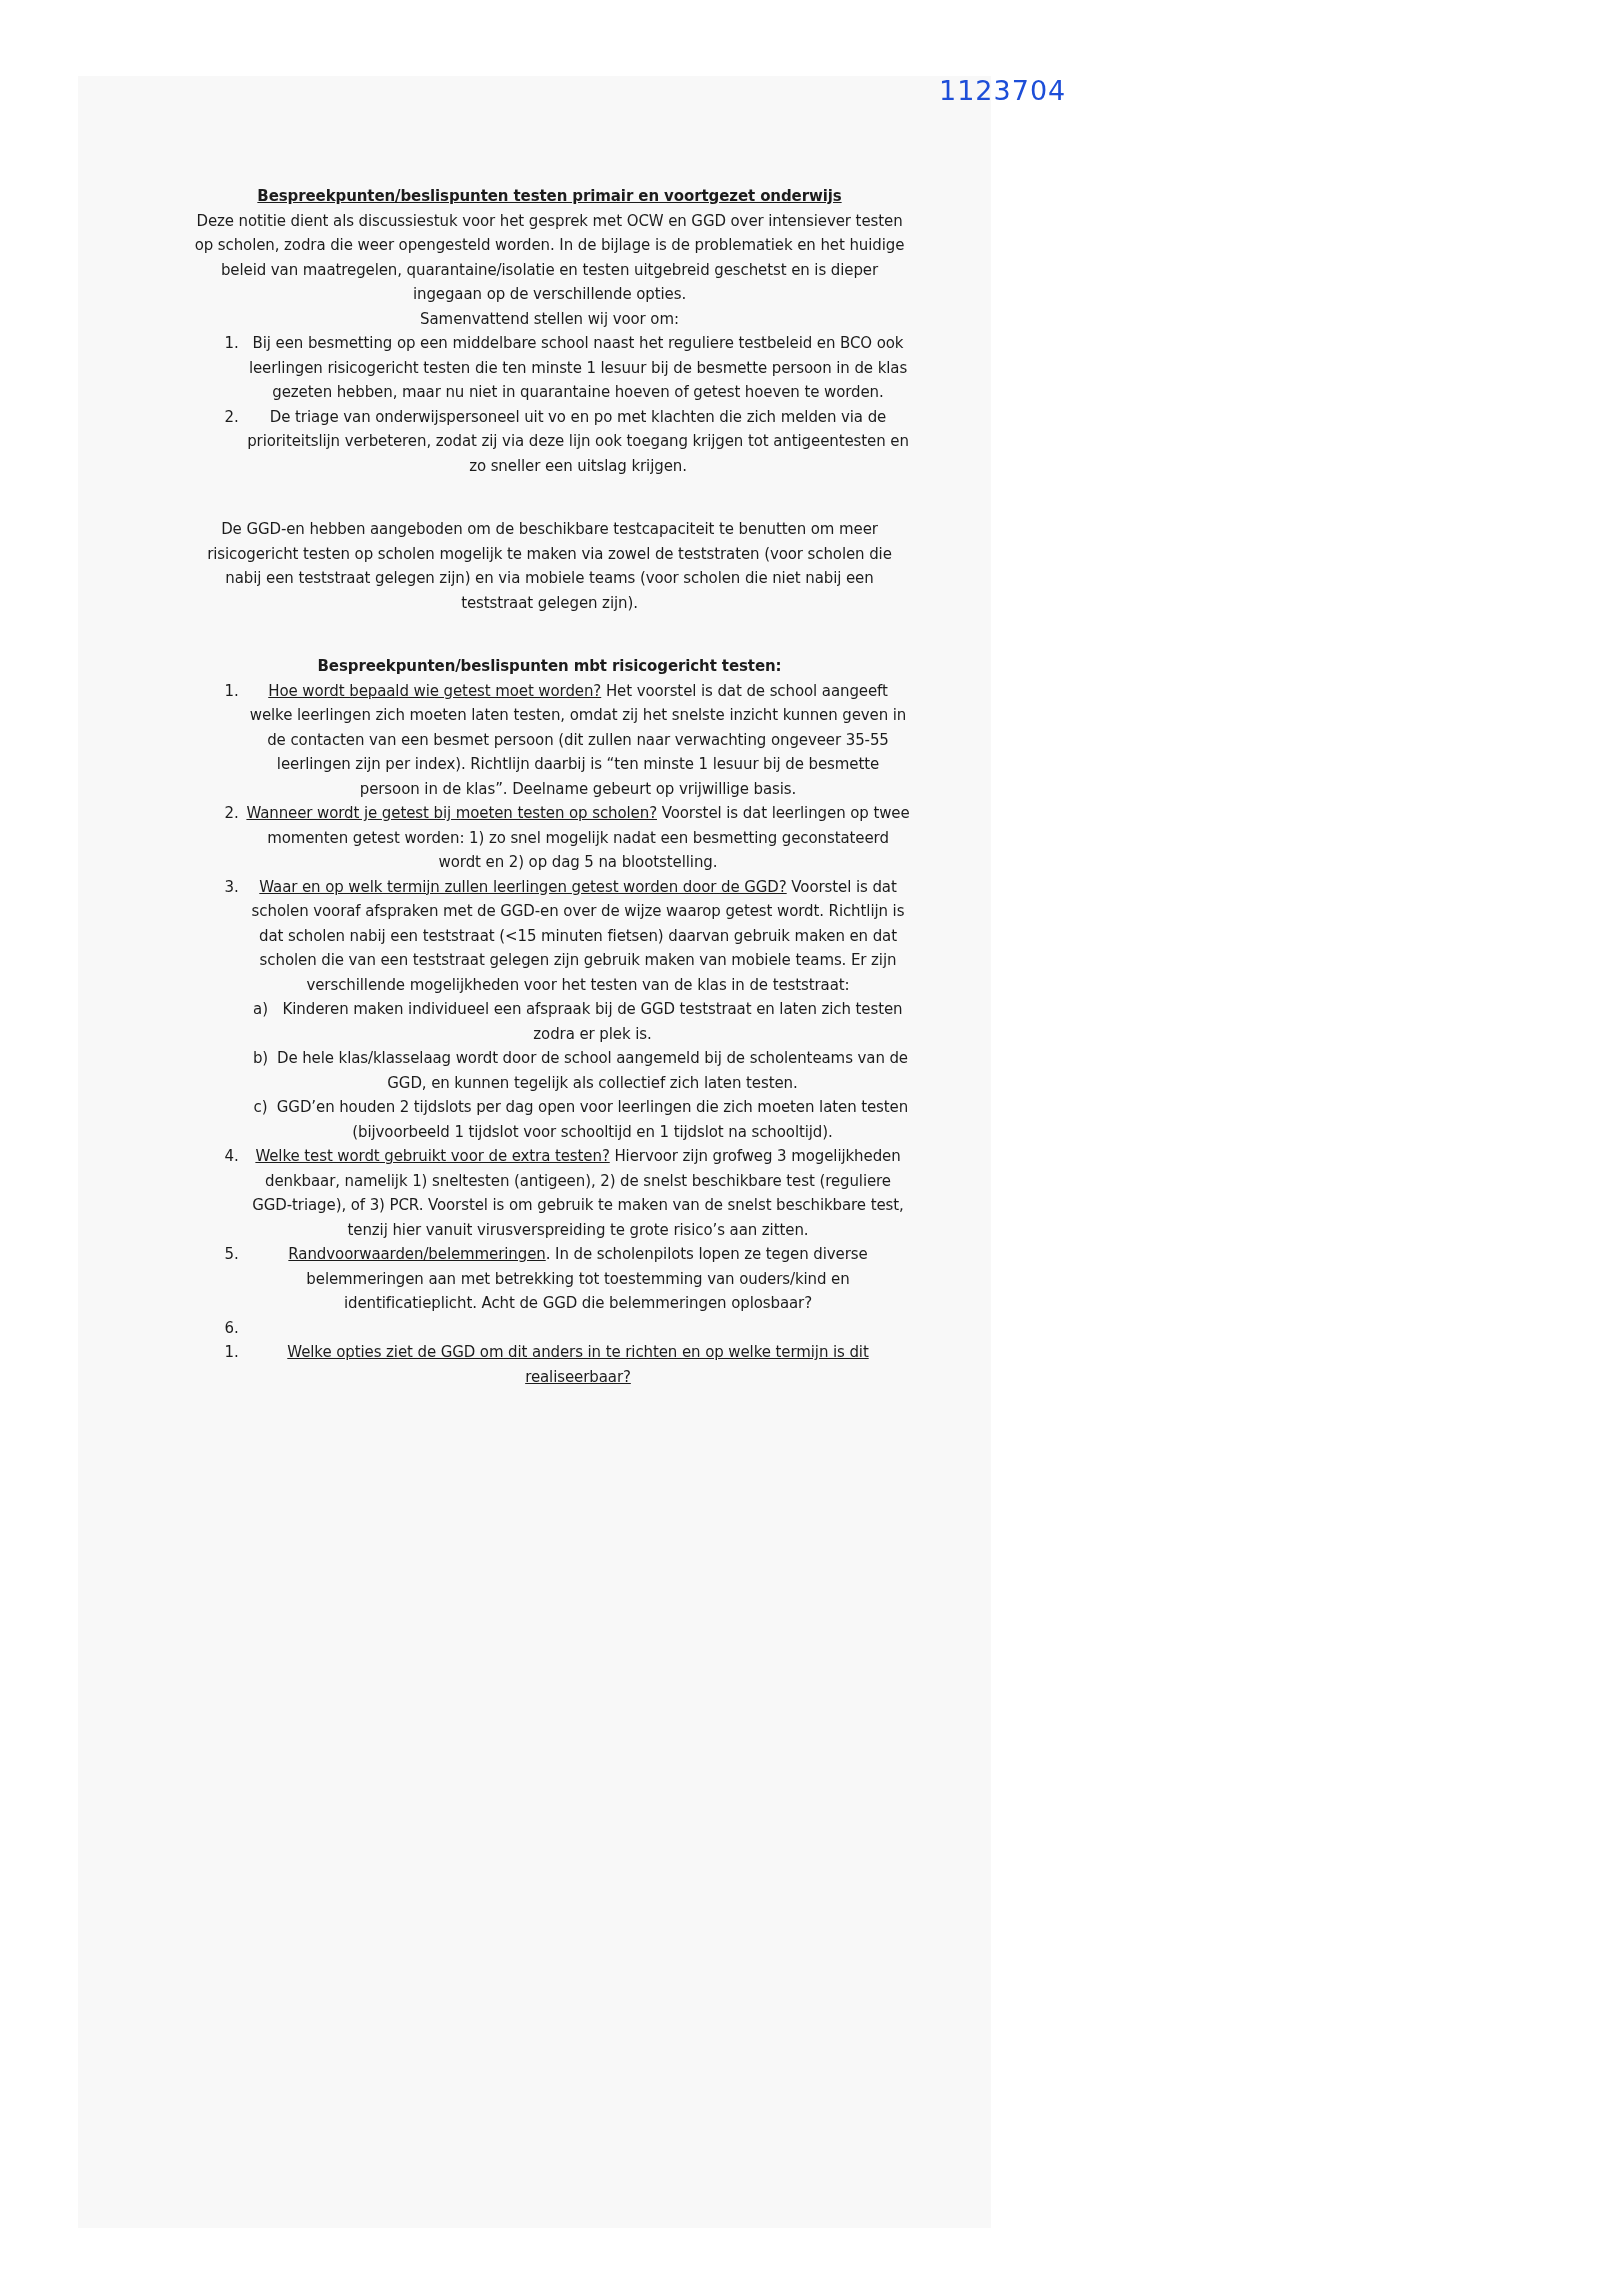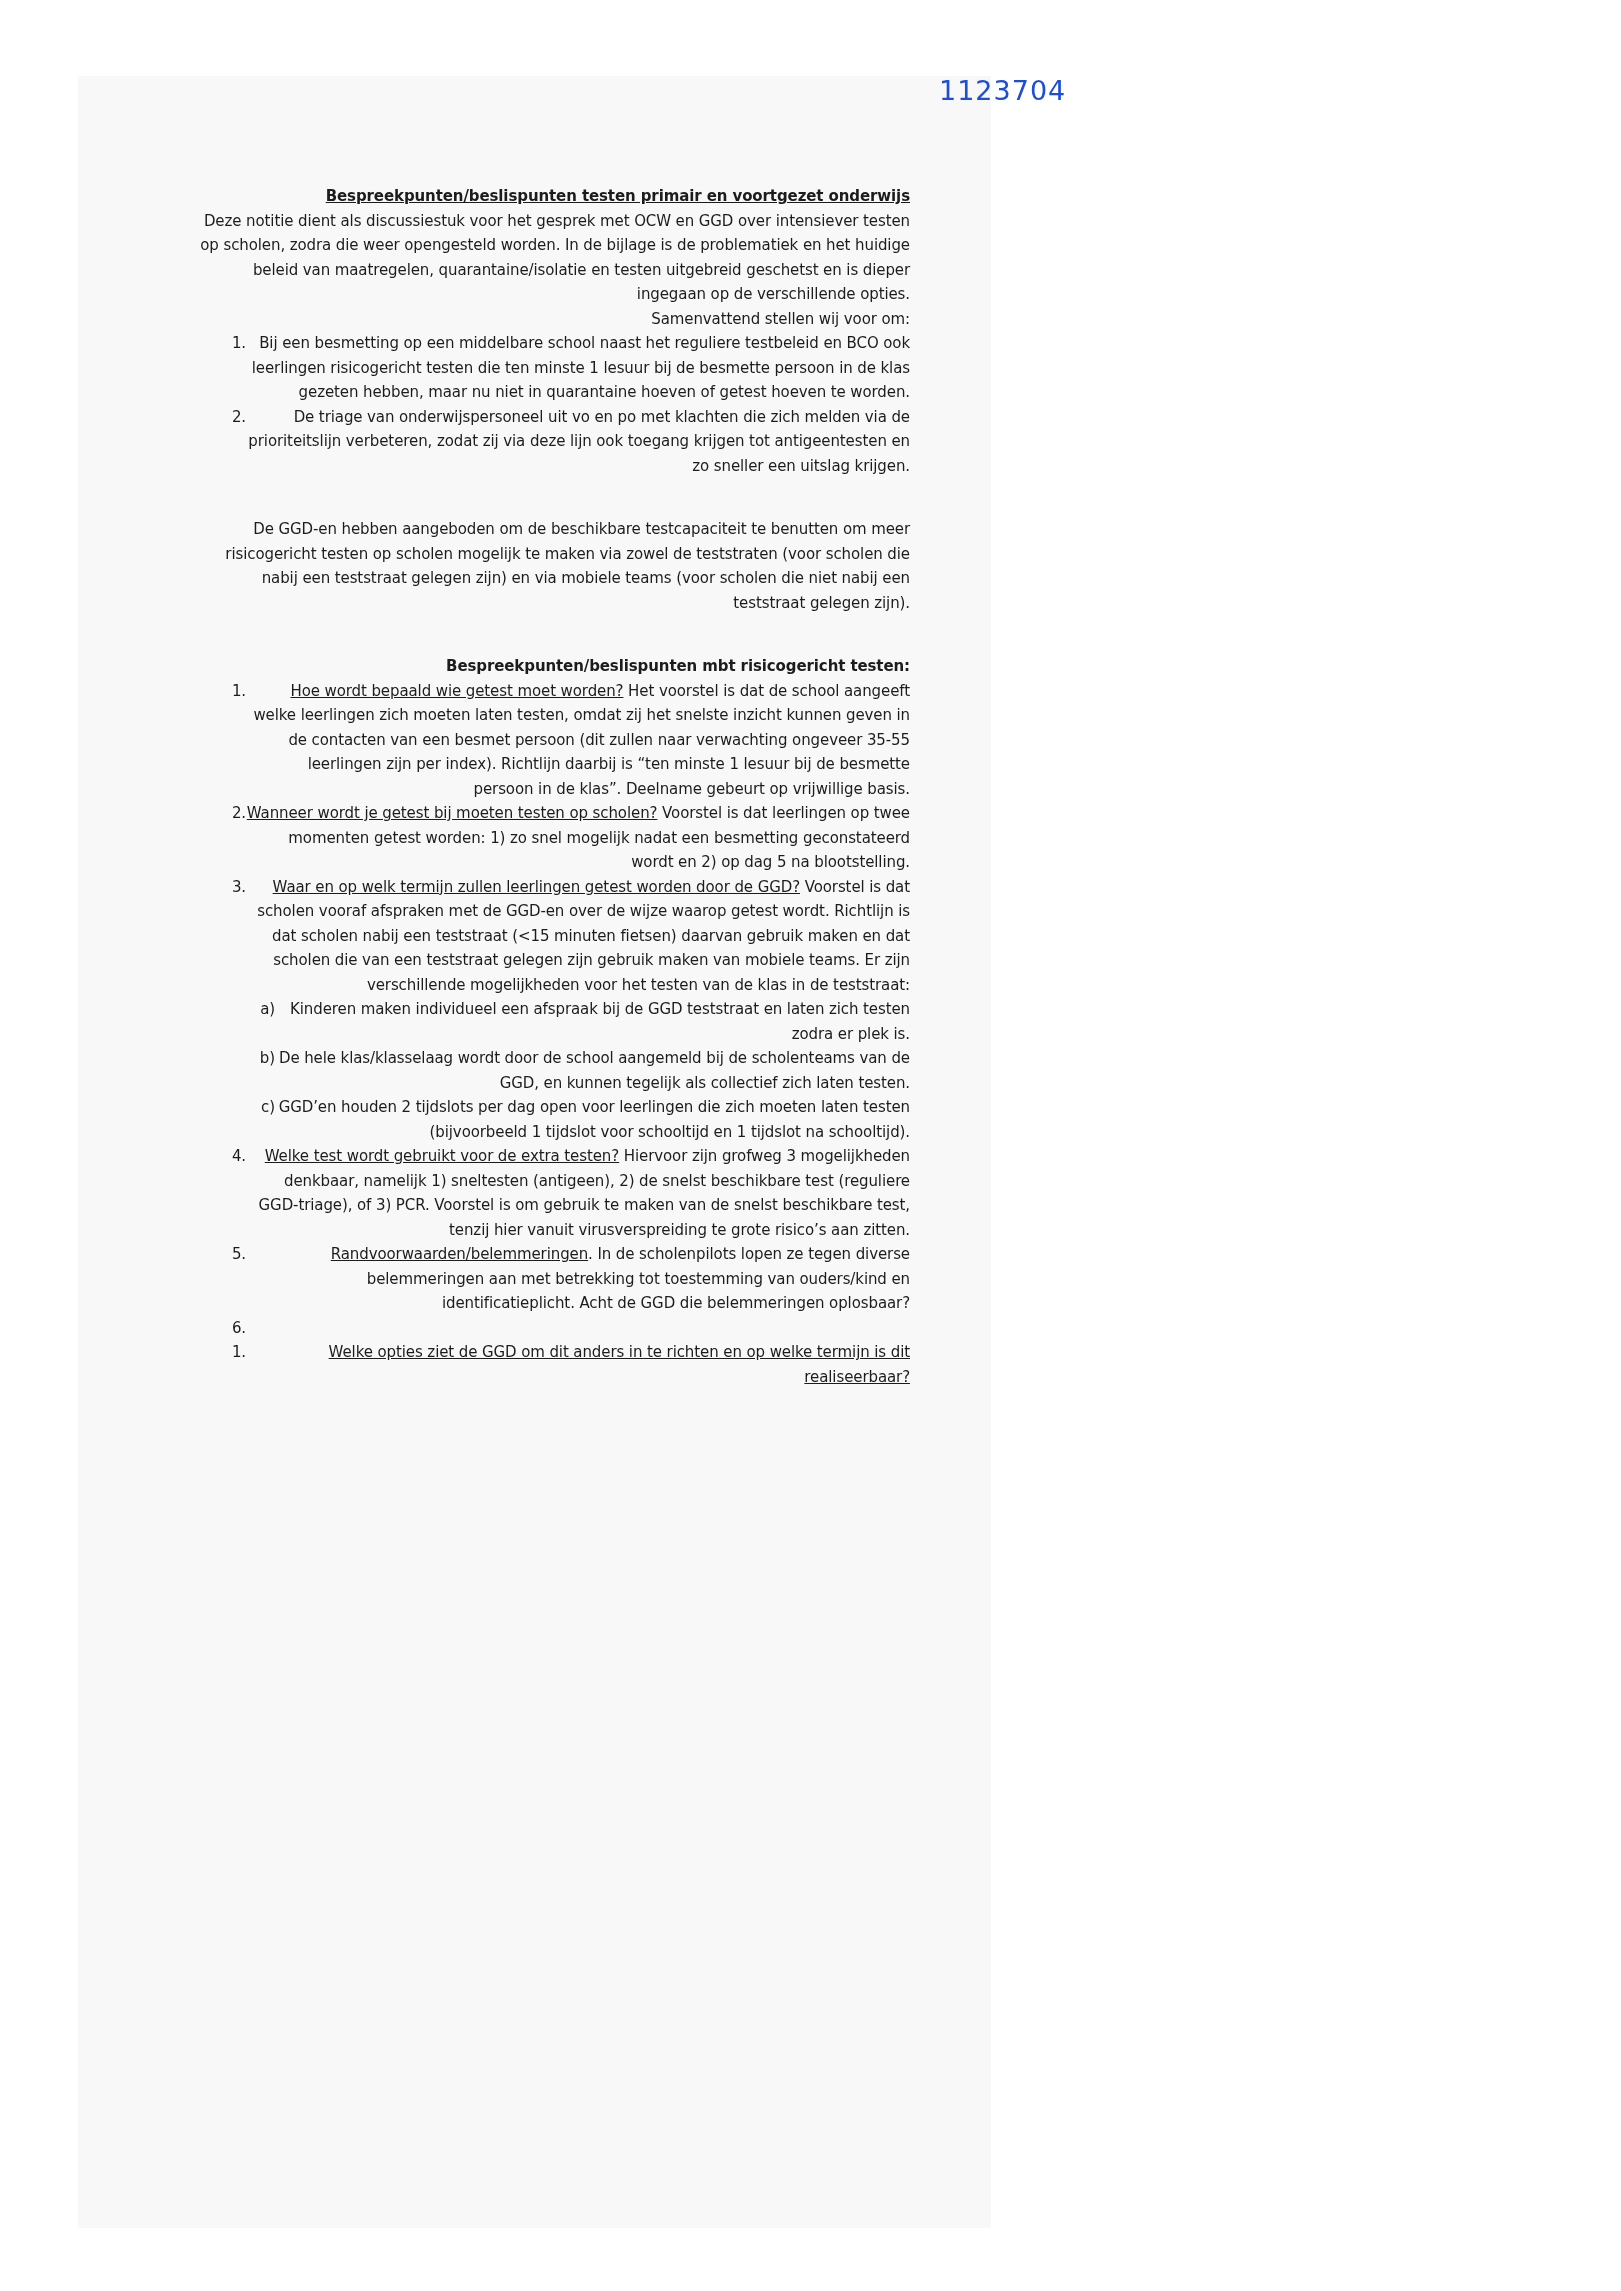--- a/index.html
+++ b/index.html
@@ -31,21 +31,21 @@
     margin-top: 28px;
   }
   .doc {
     position: absolute;
     left: 189px;
     top: 184px;
     width: 721px;
     font-size: 15px;
     line-height: 24.5px;
     letter-spacing: -0.1px;
-    text-align: right;
+    text-align: center;
   }
   .doc .title {
     font-weight: bold;
     text-decoration: underline;
   }
   .doc .h {
     font-weight: bold;
   }
   .u { text-decoration: underline; }
   .li {

